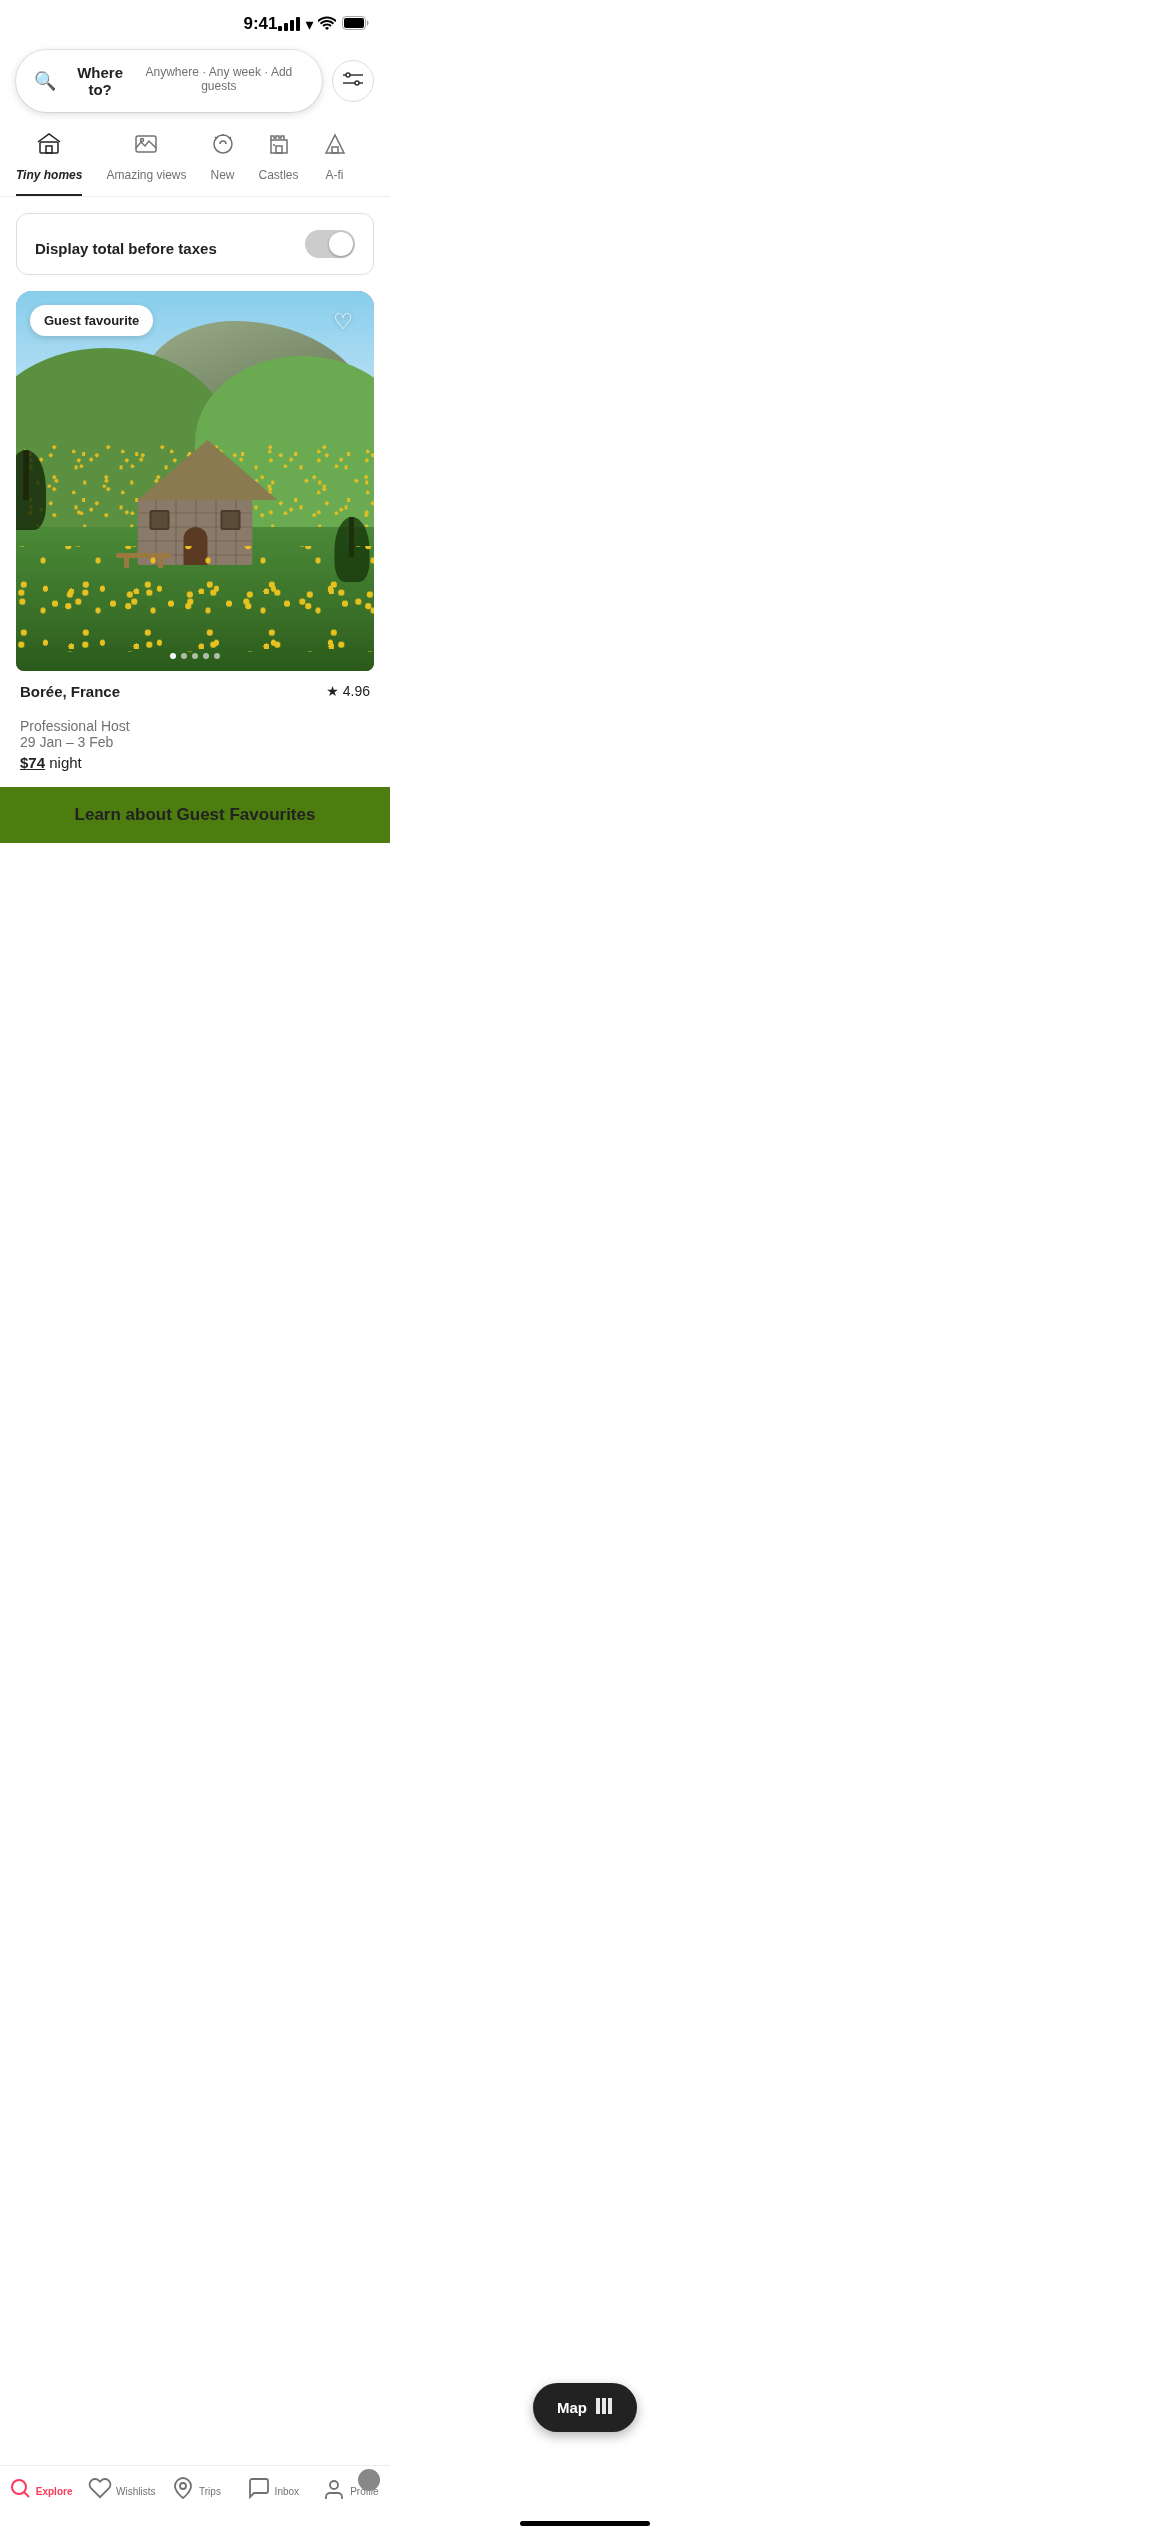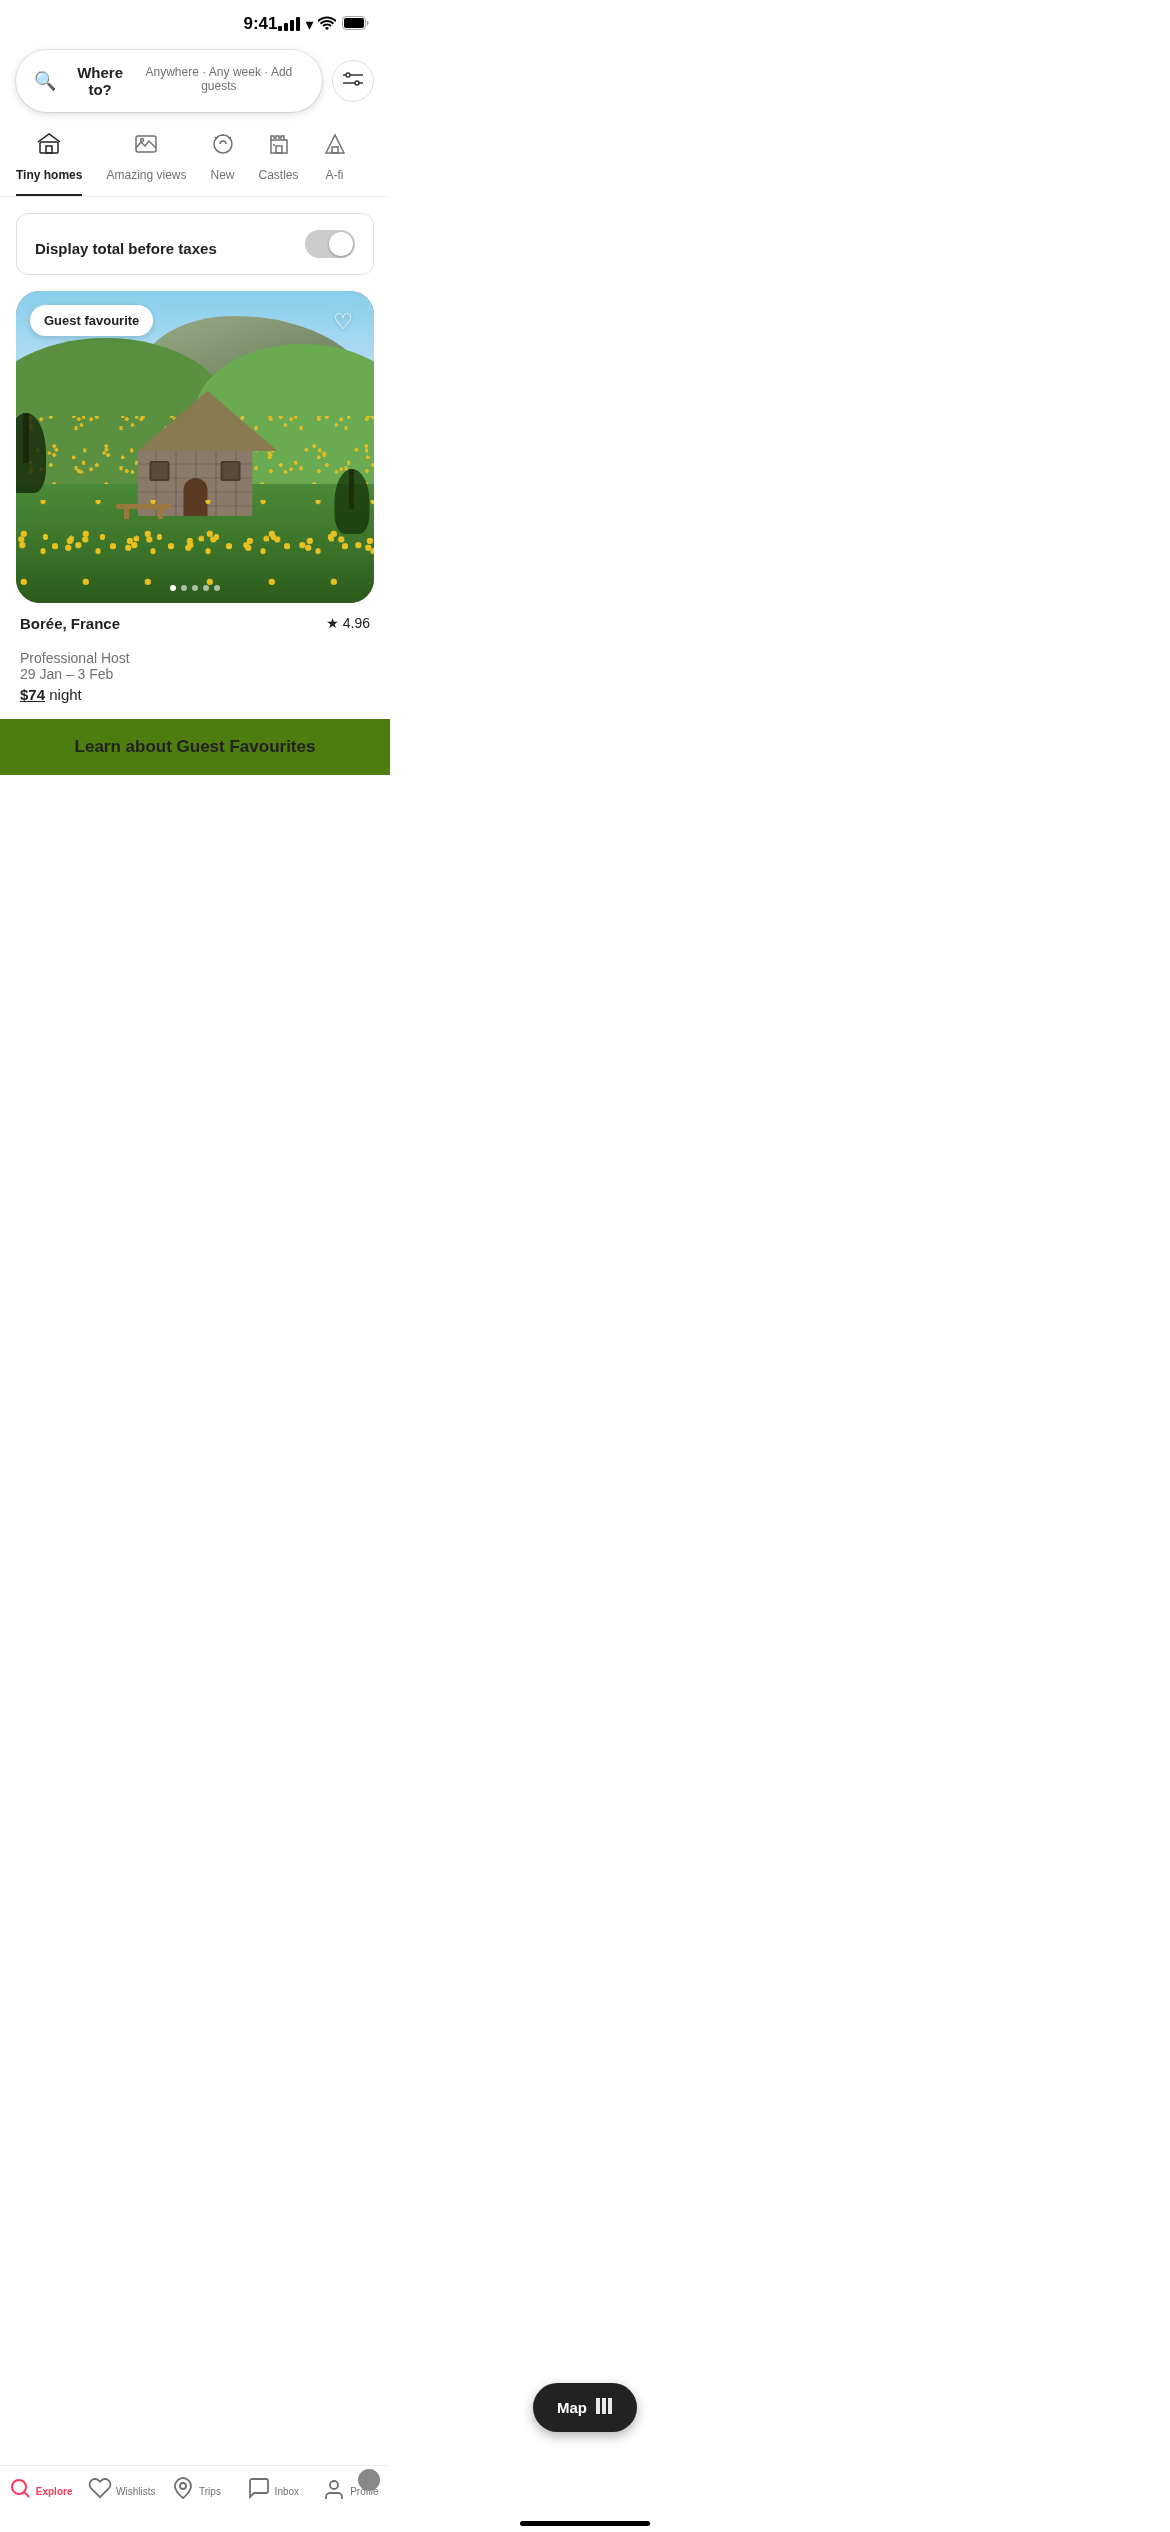--- a/index.html
+++ b/index.html
@@ -103,21 +103,21 @@
       gap: 6px;
       padding: 8px 0 12px;
       white-space: nowrap;
       cursor: pointer;
       flex-shrink: 0;
       position: relative;
     }
     .category-tab.active {
       border-bottom: 2px solid #222;
     }
-    .category-tab.active .tab-label { color: #222; font-weight: 600; }
+    .category-tab.active .tab-label { color: #222; font-weight: 600; font-style: italic; }
     .tab-icon { font-size: 22px; color: #717171; }
     .category-tab.active .tab-icon { color: #222; }
     .tab-label { font-size: 12px; color: #717171; }
 
     
     .toggle-row {
       margin: 16px;
       border: 1px solid #ddd;
       border-radius: 12px;
       padding: 16px 18px;
@@ -152,23 +152,23 @@
 
     
     .listing-card {
       margin: 8px 16px 0;
       border-radius: 16px;
       overflow: hidden;
     }
     .listing-image-wrap {
       position: relative;
       width: 100%;
-      height: 312px;
+      height: 380px;
       background: #737373;
-      border-radius: 24px;
+      border-radius: 8px;
       overflow: hidden;
     }
     
     .listing-image-bg {
       width: 100%;
       height: 100%;
       position: relative;
       overflow: hidden;
     }
     

